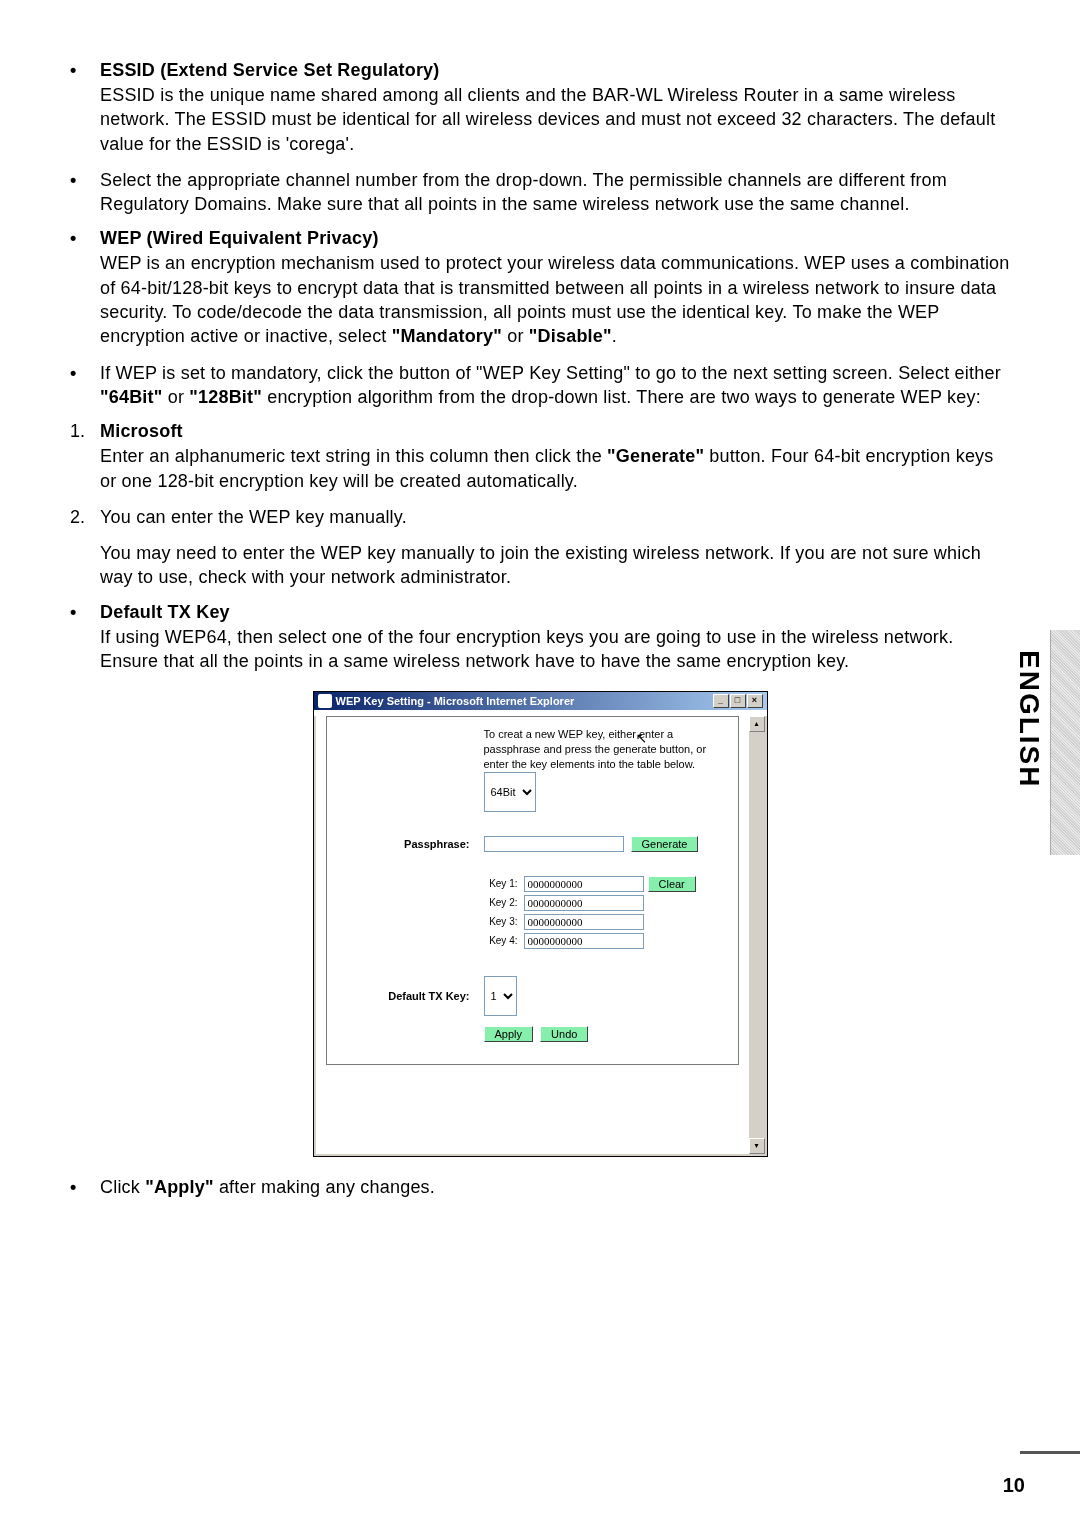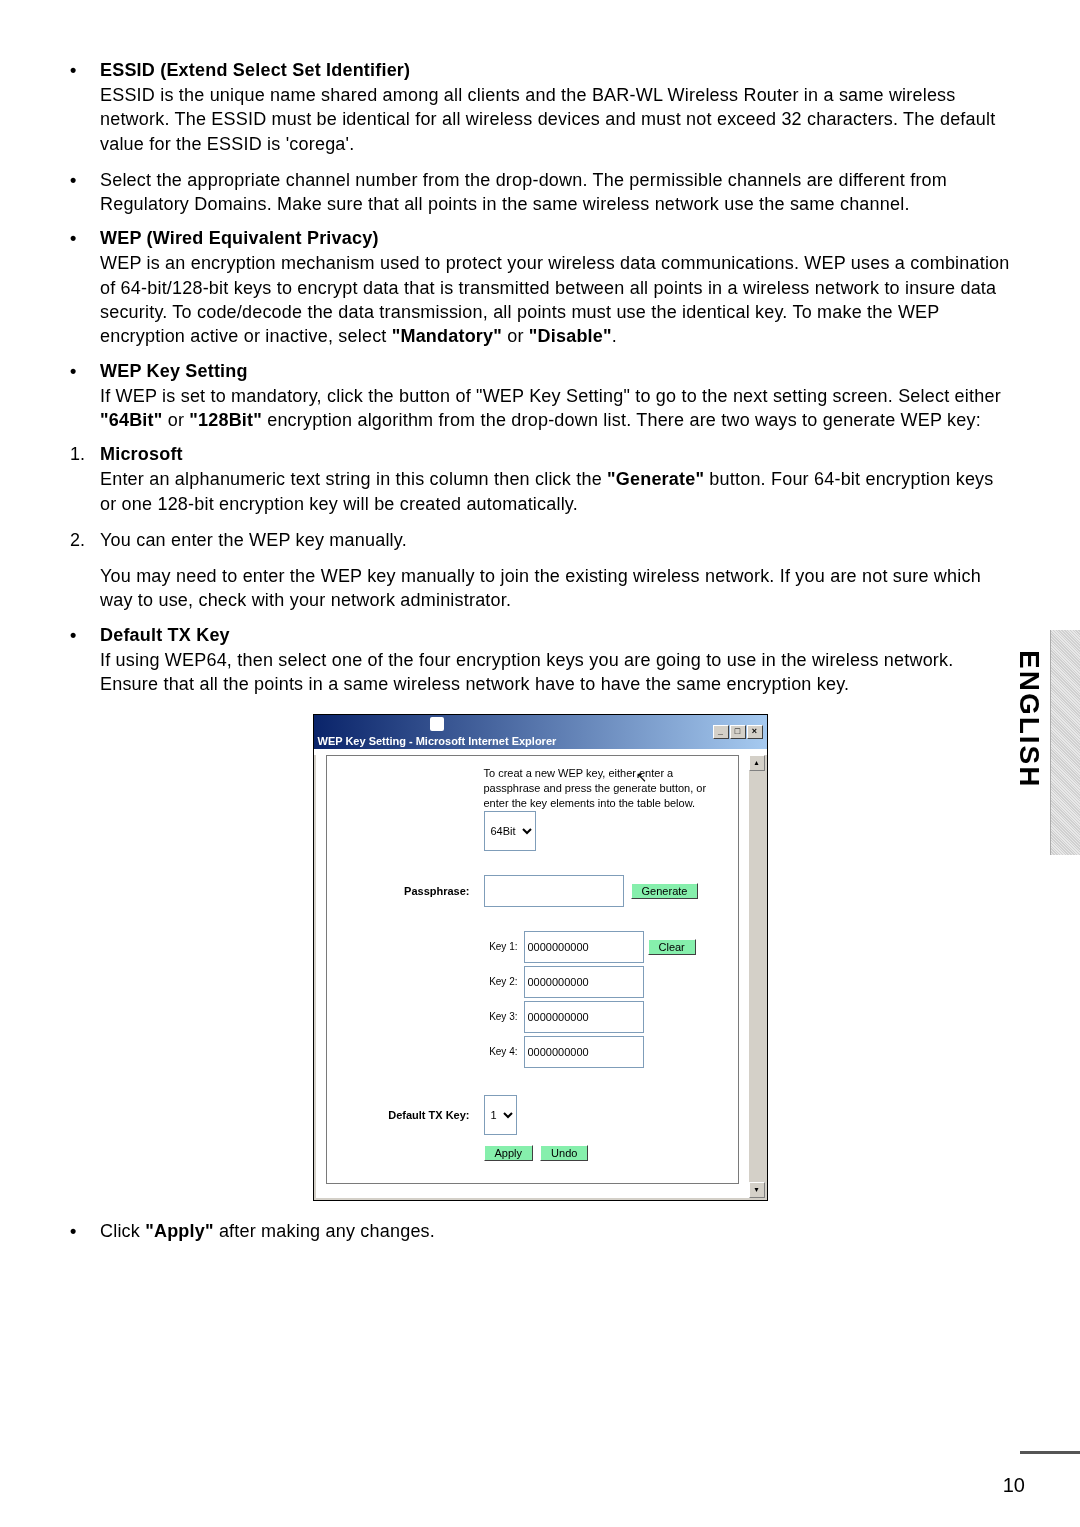--- a/index.html
+++ b/index.html
@@ -74,21 +74,20 @@
       padding: 2px 4px;
       display: flex;
       align-items: center;
       justify-content: space-between;
       font-family: Tahoma, sans-serif;
     }
     .win-titlebar-left {
       display: flex;
       align-items: center;
       gap: 4px;
-      flex-direction: column;
     }
     .ie-icon {
       width: 14px;
       height: 14px;
       background: #fff;
       display: inline-block;
       border-radius: 2px;
     }
     .win-controls {
       display: flex;
@@ -168,24 +167,24 @@
       font-size: 11px;
     }
     .select-box {
       font-family: Arial, sans-serif;
       font-size: 11px;
       background: #fff;
       border: 1px solid #7f9db9;
       padding: 12px 2px;
     }
     .text-input {
-      font-family: Liberation Sans, sans-serif;
+      font-family: Liberation Serif, serif;
       font-size: 11px;
       border: 1px solid #7f9db9;
-      padding: 9px 3px;
+      padding: 1px 3px;
       width: 120px;
       background: #fff;
     }
     .passphrase-input {
       width: 140px;
     }
     .win-form-btn {
       font-family: Arial, sans-serif;
       font-size: 11px;
       background: #86efac;
@@ -236,21 +235,21 @@
       font-family: 'Arial Narrow', Arial, sans-serif;
       writing-mode: vertical-rl;
       text-orientation: mixed;
       letter-spacing: 2px;
     }
     
     .page-num {
       position: absolute;
       bottom: 30px;
       right: 55px;
-      font-weight: normal;
+      font-weight: bold;
       font-size: 20px;
       font-family: 'Arial Narrow', Arial, sans-serif;
     }
     .bottom-bar {
       position: absolute;
       bottom: 73px;
       right: 0;
       width: 60px;
       height: 3px;
       background: #555;
@@ -261,21 +260,21 @@
   </style>
 </head>
 <body>
 
 <div class="page">
 
   <div class="content-item">
     <div class="bullet-row">
       <div class="bullet">•</div>
       <div class="item-body">
-        <div class="item-title">ESSID (Extend Select Set Identifier)</div>
+        <div class="item-title">ESSID (Extend Service Set Regulatory)</div>
         <div class="item-desc">ESSID is the unique name shared among all clients and the BAR-WL Wireless Router in a same wireless network. The ESSID must be identical for all wireless devices and must not exceed 32 characters. The default value for the ESSID is 'corega'.</div>
       </div>
     </div>
   </div>
 
   <div class="content-item">
     <div class="bullet-row">
       <div class="bullet">•</div>
       <div class="item-body">
         <div class="item-desc">Select the appropriate channel number from the drop-down. The permissible channels are different from Regulatory Domains. Make sure that all points in the same wireless network use the same channel.</div>
@@ -292,21 +291,20 @@
           <span>WEP is an encryption mechanism used to protect your wireless data communications. WEP uses a combination of 64-bit/128-bit keys to encrypt data that is transmitted between all points in a wireless network to insure data security. To code/decode the data transmission, all points must use the identical key. To make the WEP encryption active or inactive, select </span><span class="bold">"Mandatory"</span><span> or </span><span class="bold">"Disable"</span><span>.</span>
         </div>
       </div>
     </div>
   </div>
 
   <div class="content-item">
     <div class="bullet-row">
       <div class="bullet">•</div>
       <div class="item-body">
-        <div class="item-title">WEP Key Setting</div>
         <div class="item-desc">
           <span>If WEP is set to mandatory, click the button of "WEP Key Setting" to go to the next setting screen. Select either </span><span class="bold">"64Bit"</span><span> or </span><span class="bold">"128Bit"</span><span> encryption algorithm from the drop-down list. There are two ways to generate WEP key:</span>
         </div>
       </div>
     </div>
   </div>
 
   <div class="content-item">
     <div class="bullet-row">
       <div class="num-bullet">1.</div>

